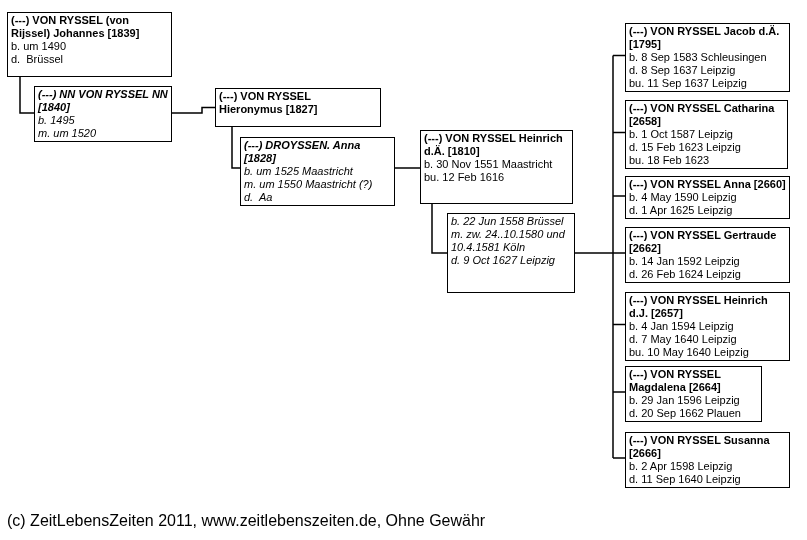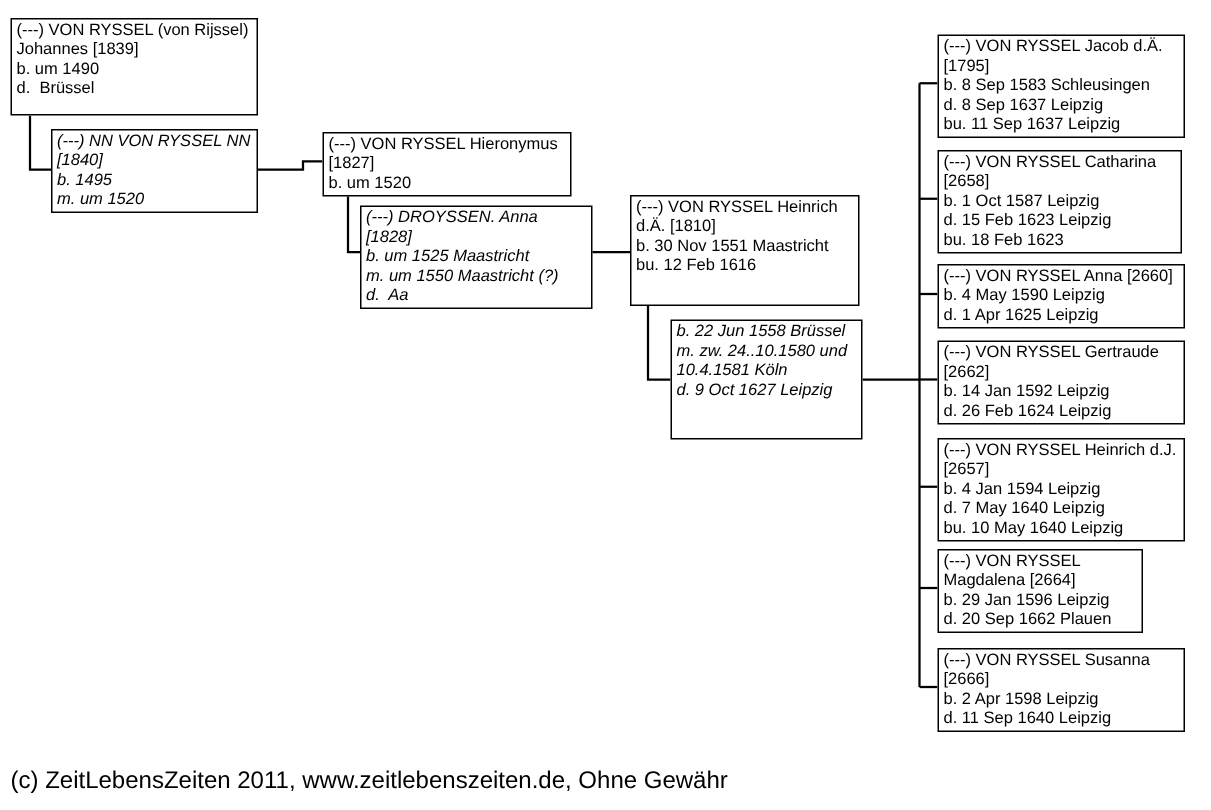--- a/index.html
+++ b/index.html
@@ -24,21 +24,21 @@
   .person {
     position: absolute;
     box-sizing: border-box;
     border: 1.5px solid #000000;
     background: #ffffff;
     padding: 1px 3px;
     font-size: 11px;
     line-height: 13px;
   }
   .person .title {
-    font-weight: normal;
+    font-weight: bold;
   }
   .person.female {
     font-style: italic;
   }
   .line, .title {
     white-space: pre-wrap;
   }
   .footer {
     position: absolute;
     left: 7px;
@@ -77,21 +77,20 @@
 </div>
 
 <div class="person female" style="left:34px;top:86px;width:138px;min-height:54px">
   <div class="title">(---) NN VON RYSSEL NN [1840]</div>
   <div class="line">b. 1495</div>
   <div class="line">m. um 1520</div>
 </div>
 
 <div class="person" style="left:215px;top:88px;width:166px;min-height:39px">
   <div class="title">(---) VON RYSSEL Hieronymus [1827]</div>
-  <div class="line">b. um 1520</div>
 </div>
 
 <div class="person female" style="left:240px;top:137px;width:155px;min-height:61px">
   <div class="title">(---) DROYSSEN. Anna [1828]</div>
   <div class="line">b. um 1525 Maastricht</div>
   <div class="line">m. um 1550 Maastricht (?)</div>
   <div class="line">d.  Aa</div>
 </div>
 
 <div class="person" style="left:420px;top:130px;width:153px;min-height:74px">

